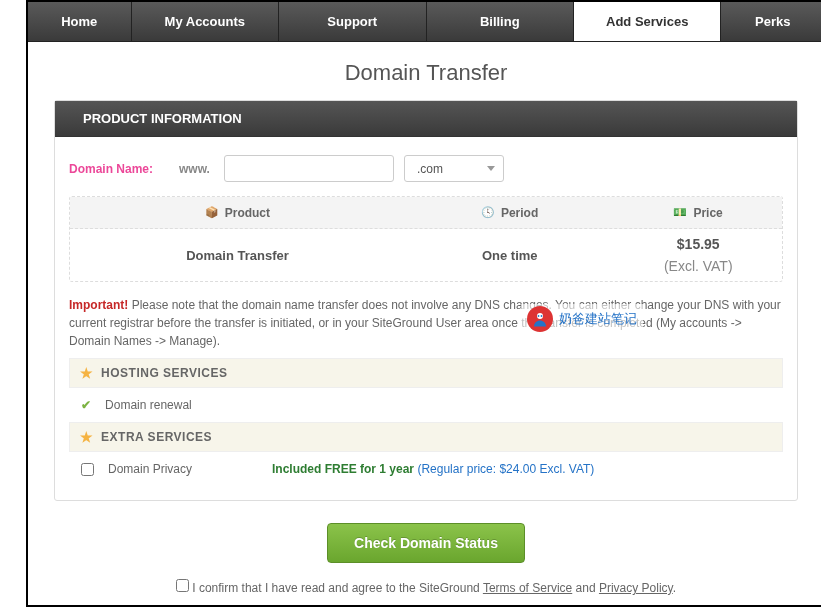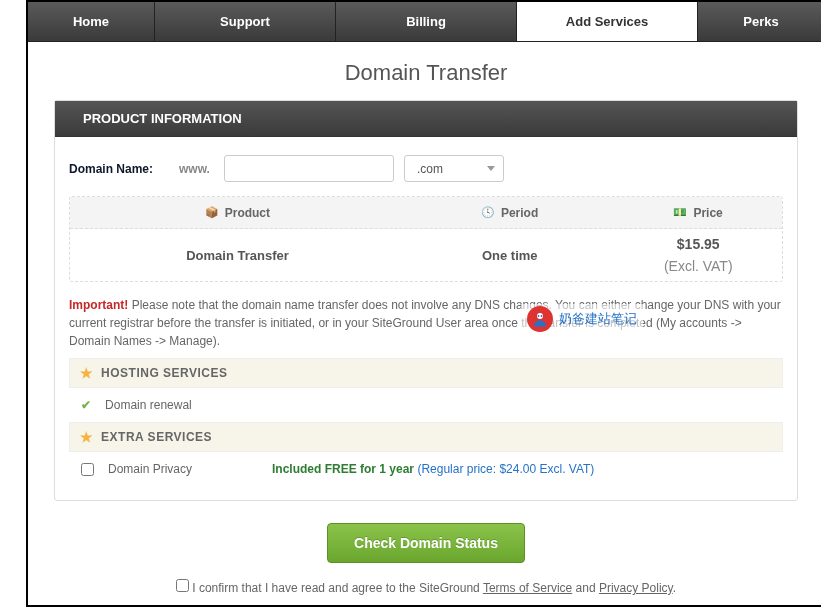--- a/index.html
+++ b/index.html
@@ -9,21 +9,21 @@
 .nav-item { flex: 1; display: flex; align-items: center; justify-content: center; color: #fff; font-weight: bold; font-size: 13px; cursor: pointer; border-right: 1px solid #222; background: linear-gradient(#5a5a5a, #3a3a3a); }
 .nav-item:first-child { flex: 0.7; }
 .nav-item:last-child { flex: 0.7; border-right: none; }
 .nav-item.active { background: #fff; color: #333; }
 .page { padding: 18px 26px 0; }
 .title { text-align: center; font-size: 22px; color: #555; font-weight: normal; margin-bottom: 14px; }
 .card { border: 1px solid #ddd; border-radius: 3px; }
 .card-header { background: linear-gradient(#555, #3a3a3a); color: #fff; font-weight: bold; font-size: 13px; padding: 10px 28px; border-bottom: 1px solid #333; }
 .card-body { padding: 14px; }
 .domain-row { display: flex; align-items: center; gap: 10px; padding: 4px 0 14px; }
-.domain-label { color: #0f172a; font-size: 12px; font-weight: bold; width: 100px; }
+.domain-label { color: #ec4899; font-size: 12px; font-weight: bold; width: 100px; }
 .domain-prefix { color: #888; font-size: 12px; font-weight: bold; margin-right: 4px; }
 .domain-input { width: 170px; height: 27px; border: 1px solid #ccc; border-radius: 3px; padding: 0 6px; font-size: 12px; }
 .tld-select { width: 100px; height: 27px; border: 1px solid #ccc; border-radius: 3px; display: flex; align-items: center; justify-content: space-between; padding: 0 8px 0 12px; font-size: 12px; color: #555; cursor: pointer; background: #fff; }
 .chev { width: 0; height: 0; border-left: 4px solid transparent; border-right: 4px solid transparent; border-top: 5px solid #999; }
 .ptable { width: 100%; border: 1px dashed #ddd; border-radius: 3px; }
 .ptable-head { display: flex; background: #f4f4f4; height: 32px; align-items: center; font-size: 12px; color: #666; font-weight: bold; border-bottom: 1px dashed #ddd; }
 .pcol1 { flex: 1.6; display: flex; align-items: center; justify-content: center; gap: 6px; }
 .pcol2 { flex: 1; display: flex; align-items: center; justify-content: center; gap: 6px; }
 .pcol3 { flex: 0.8; display: flex; align-items: center; justify-content: center; gap: 6px; flex-direction: row; }
 .ptable-row { display: flex; height: 52px; align-items: center; font-size: 13px; color: #555; }
@@ -51,20 +51,21 @@
 .confirm { text-align: center; font-size: 12px; color: #666; padding: 6px 0 20px; }
 .confirm a { color: #666; text-decoration: underline; cursor: pointer; }
 .hicon { font-size: 11px; }
 </style>
 </head>
 <body>
 
 <div class="frame">
   <div class="nav">
     <div class="nav-item">Home</div>
+    <div class="nav-item">My Accounts</div>
     <div class="nav-item">Support</div>
     <div class="nav-item">Billing</div>
     <div class="nav-item active">Add Services</div>
     <div class="nav-item">Perks</div>
   </div>
 
   <div class="page">
     <h1 class="title">Domain Transfer</h1>
 
     <div class="card">

